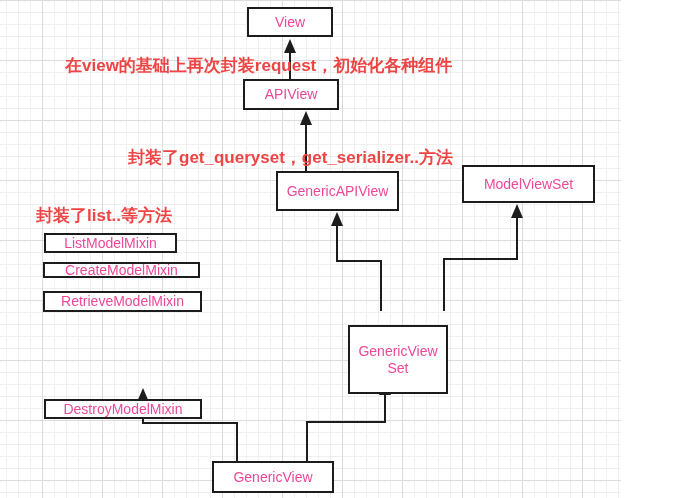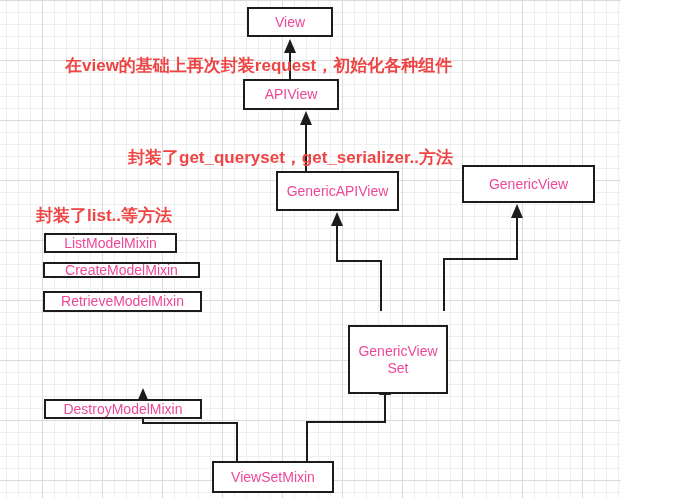--- a/index.html
+++ b/index.html
@@ -97,34 +97,34 @@
       <polygon points="385,381 379,395 391,395"></polygon>
     </g>
   </svg>
 
   <div class="box b-view">View</div>
 
   <div class="box b-apiview">APIView</div>
 
   <div class="box b-genericapiview">GenericAPIView</div>
 
-  <div class="box b-viewsetmixin">GenericView</div>
+  <div class="box b-viewsetmixin">ModelViewSet</div>
 
   <div class="box b-list">ListModelMixin</div>
 
   <div class="box b-create">CreateModelMixin</div>
 
   <div class="box b-retrieve">RetrieveModelMixin</div>
 
 
   <div class="box b-destroy">DestroyModelMixin</div>
 
   <div class="box b-genericviewset">GenericView Set</div>
 
-  <div class="box b-modelviewset">ViewSetMixin</div>
+  <div class="box b-modelviewset">GenericView</div>
 
   <div class="note n-request">在view的基础上再次封装request，初始化各种组件</div>
 
   <div class="note n-queryset">封装了get_queryset，get_serializer..方法</div>
 
   <div class="note n-list">封装了list..等方法</div>
 
 
 </div>
 

